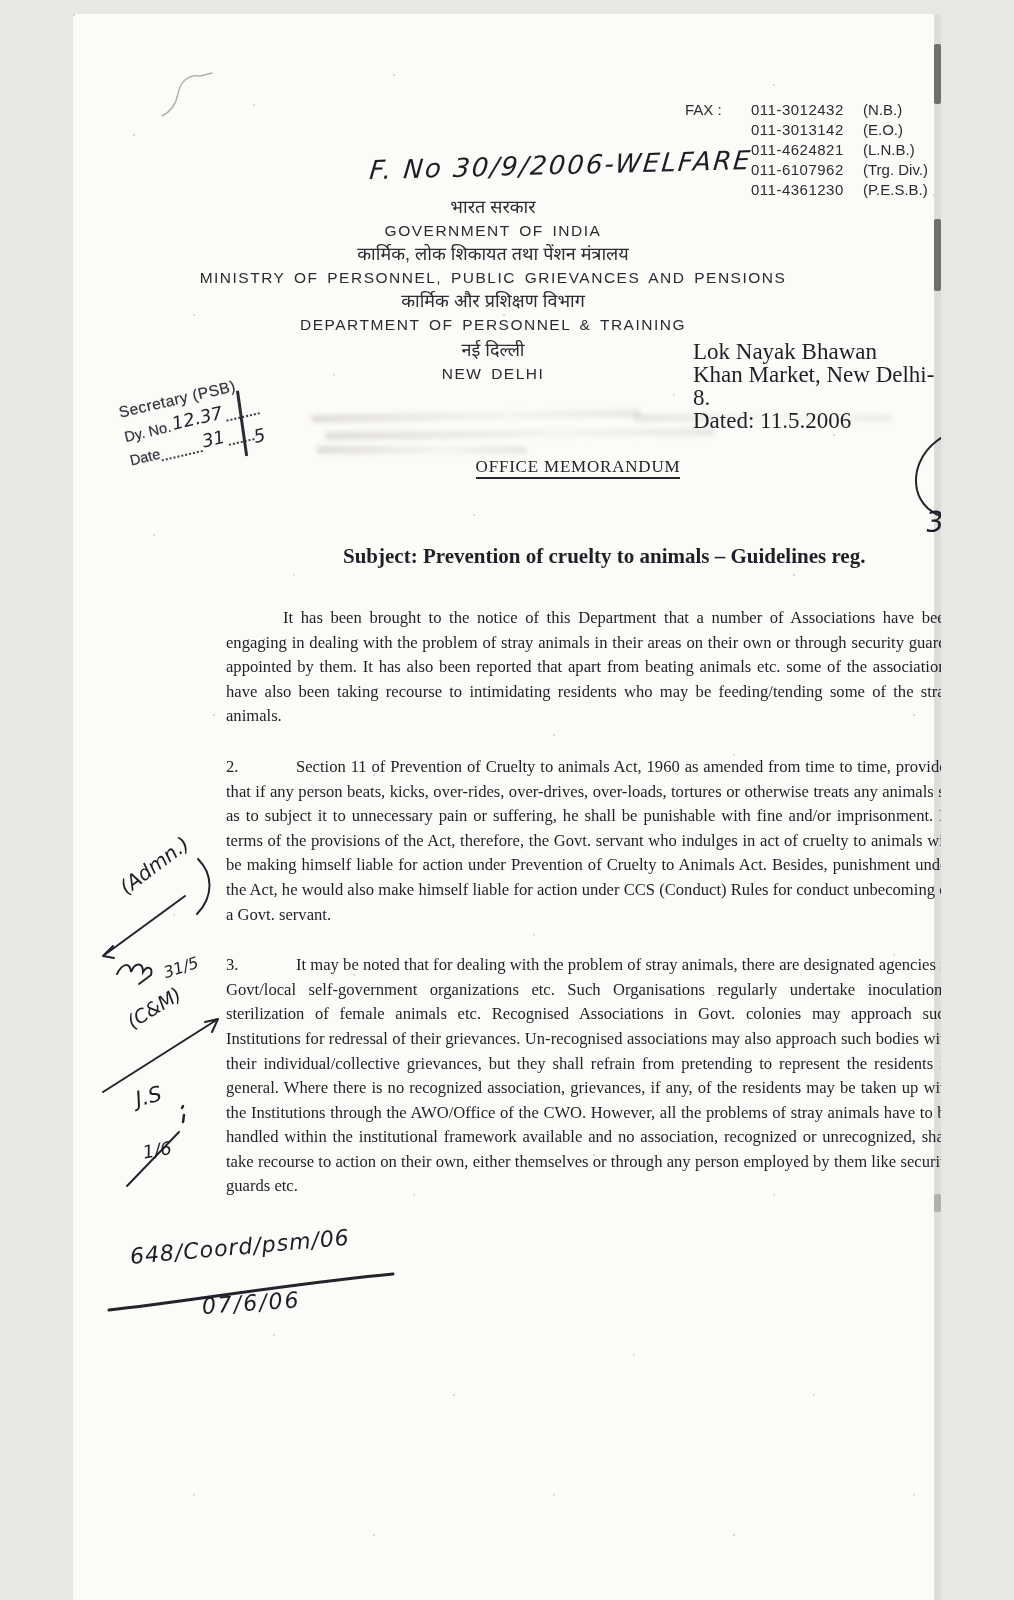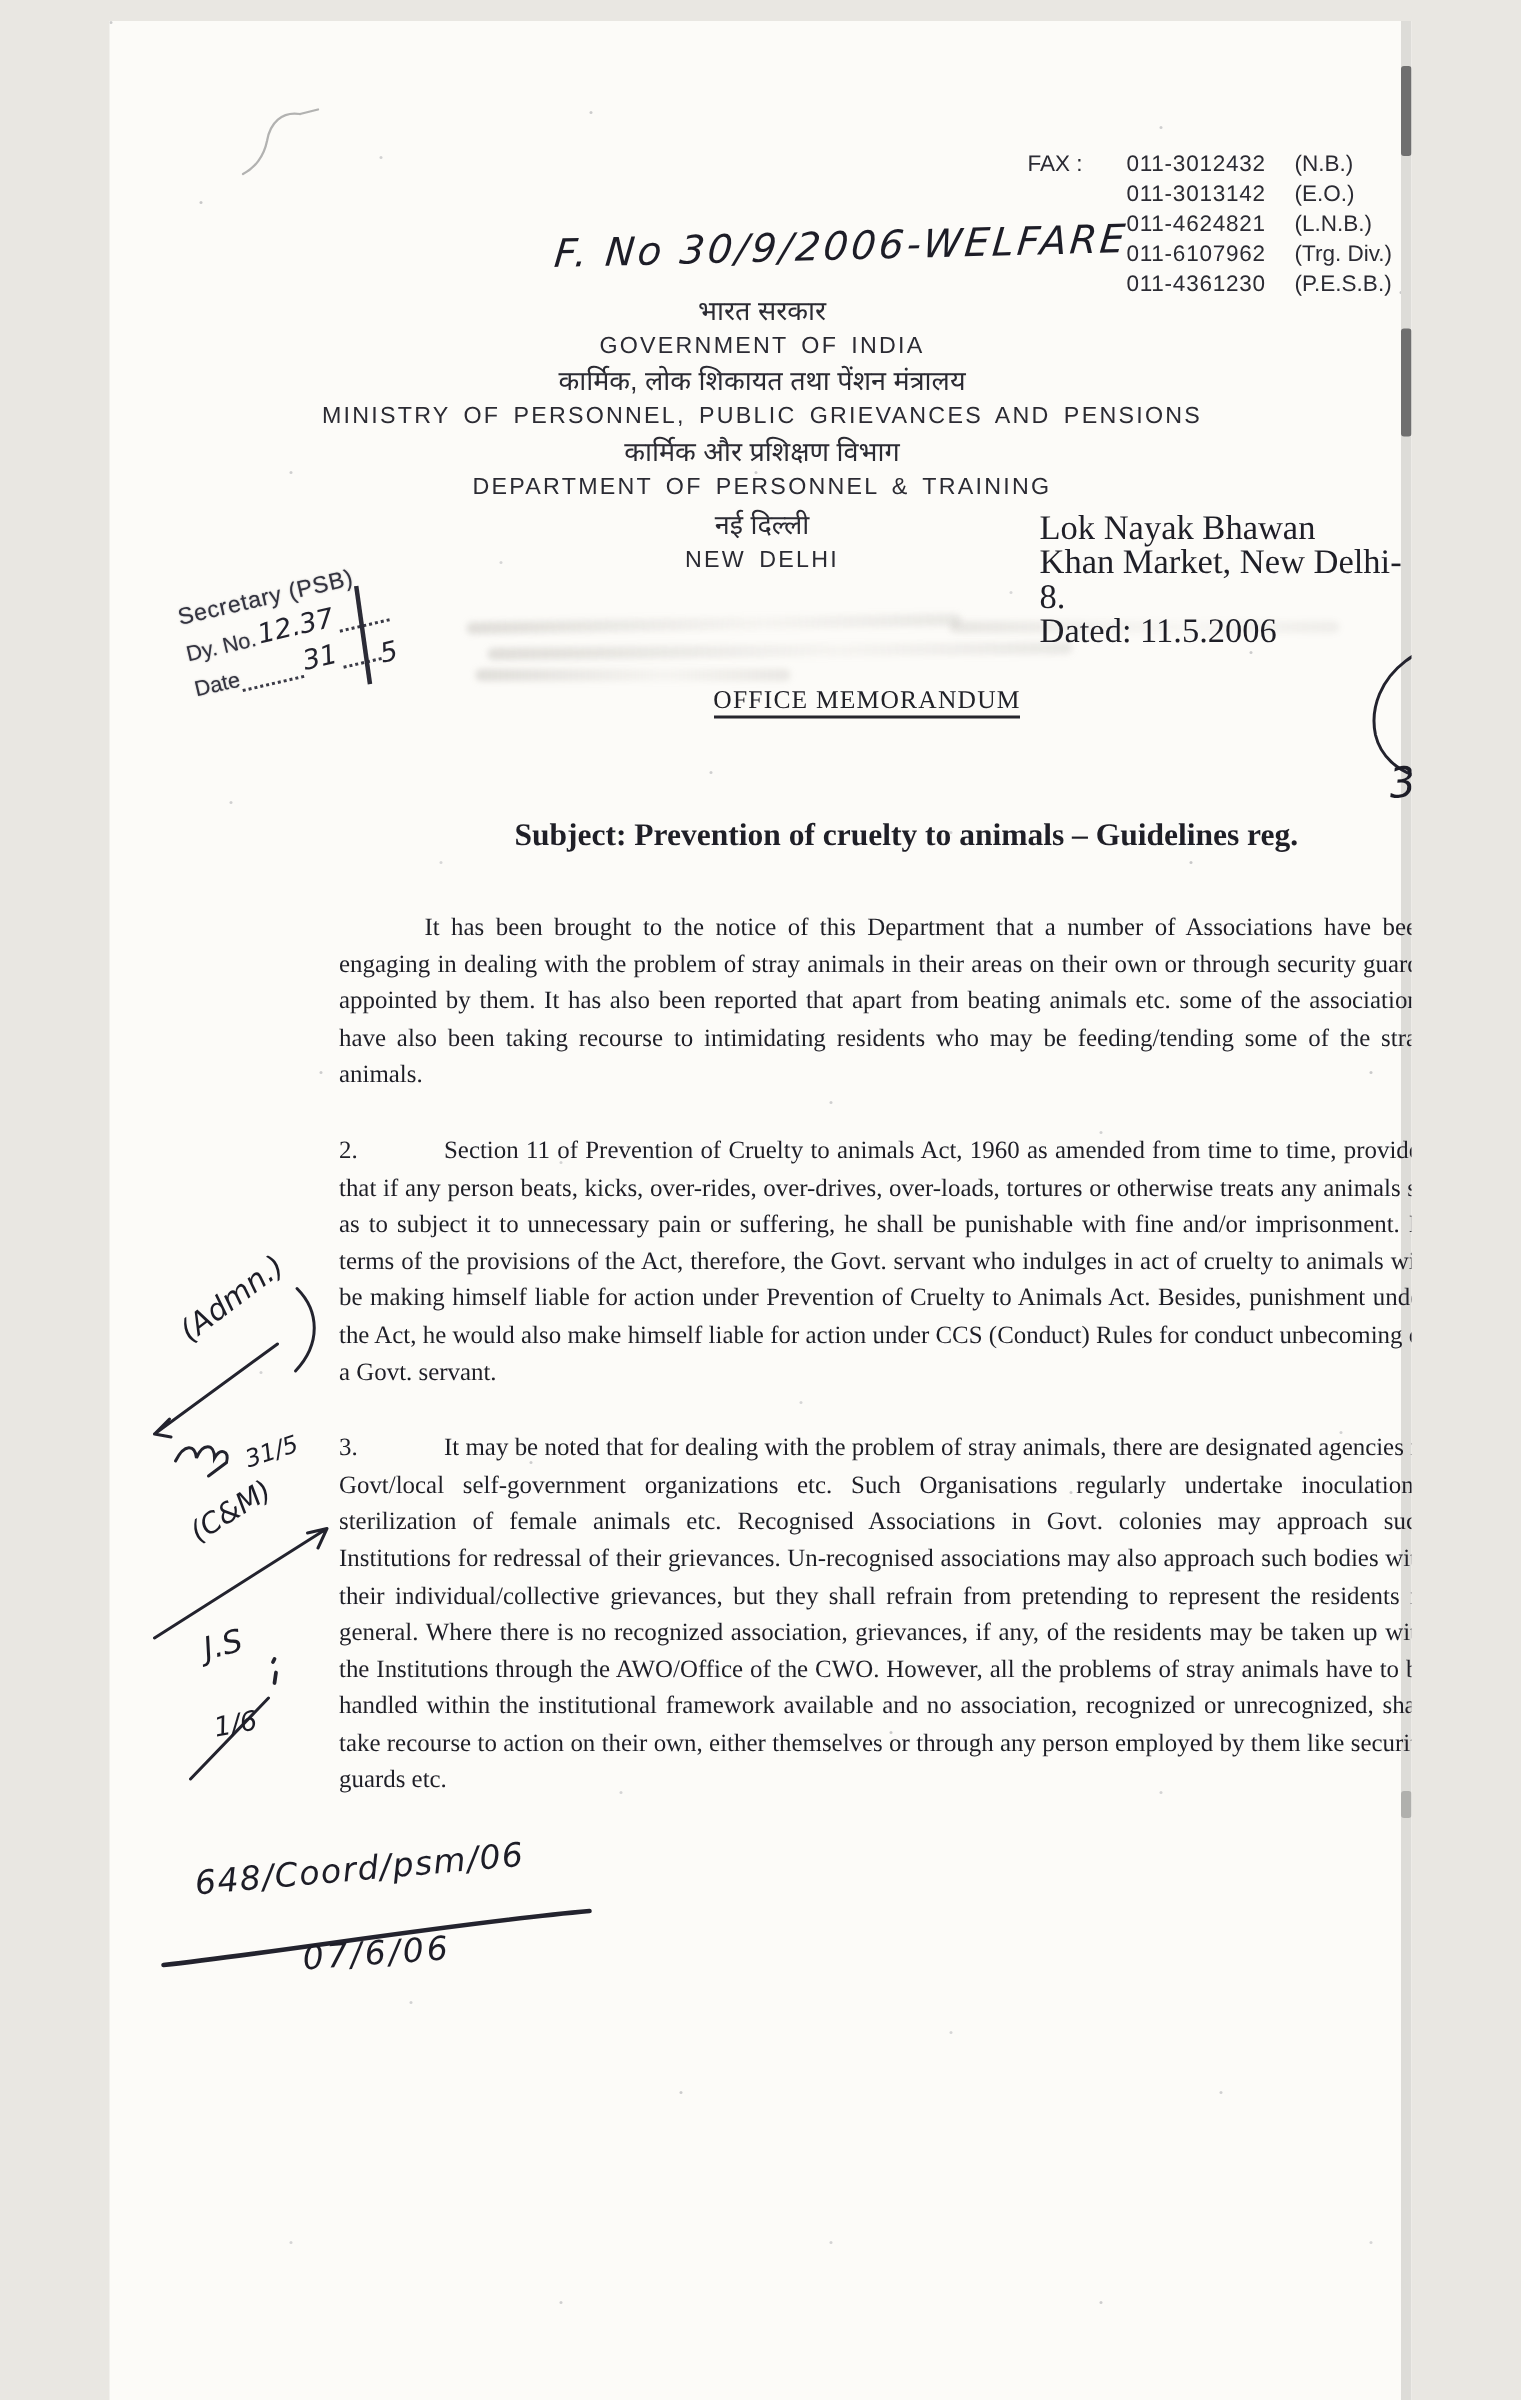--- a/index.html
+++ b/index.html
@@ -28,21 +28,21 @@
   .edge{position:absolute;right:0;top:0;width:7px;height:1600px;background:#dddcd8;}
   .edge .patch{position:absolute;right:0;width:7px;background:#6f6f6f;border-radius:2px;}
   .ghost{position:absolute;height:8px;border-radius:4px;filter:blur(2px);
     background:linear-gradient(90deg,rgba(150,145,138,.28),rgba(150,145,138,.06) 60%,rgba(150,145,138,.18));}
   
   .fax{position:absolute;left:612px;top:86px;font-family:"Liberation Sans",sans-serif;
     font-size:15px;line-height:20px;color:#2b2b33;white-space:nowrap;}
   .fax-row{display:flex;}
   .fax-label{display:inline-block;width:66px;}
   .fax-num{display:inline-block;width:112px;letter-spacing:.5px;}
-  .letterhead{position:absolute;left:110px;top:182px;width:650px;text-align:center;color:#2b2b33;}
+  .letterhead{position:absolute;left:95px;top:182px;width:650px;text-align:center;color:#2b2b33;}
   .lh-hi{font-family:"Liberation Sans","DejaVu Sans",sans-serif;font-size:18px;line-height:23px;}
   .lh-en{font-family:"Liberation Sans",sans-serif;font-size:15.5px;line-height:24px;letter-spacing:1.5px;word-spacing:3px;}
   .addr{position:absolute;left:620px;top:326px;width:256px;
     font-size:23px;line-height:23px;color:#1f1f27;}
   .memo-title{position:absolute;left:330px;top:443px;width:350px;text-align:center;}
   .memo-title span{font-weight:normal;font-size:17px;letter-spacing:.8px;
     border-bottom:2.5px solid #26262e;padding-bottom:1px;}
   .subject{position:absolute;left:270px;top:530px;width:540px;font-weight:bold;font-size:21px;color:#1f1f27;}
   .body-text{position:absolute;left:153px;top:592px;width:727px;font-size:16.6px;
     line-height:24.6px;text-align:justify;color:#1f1f27;}

